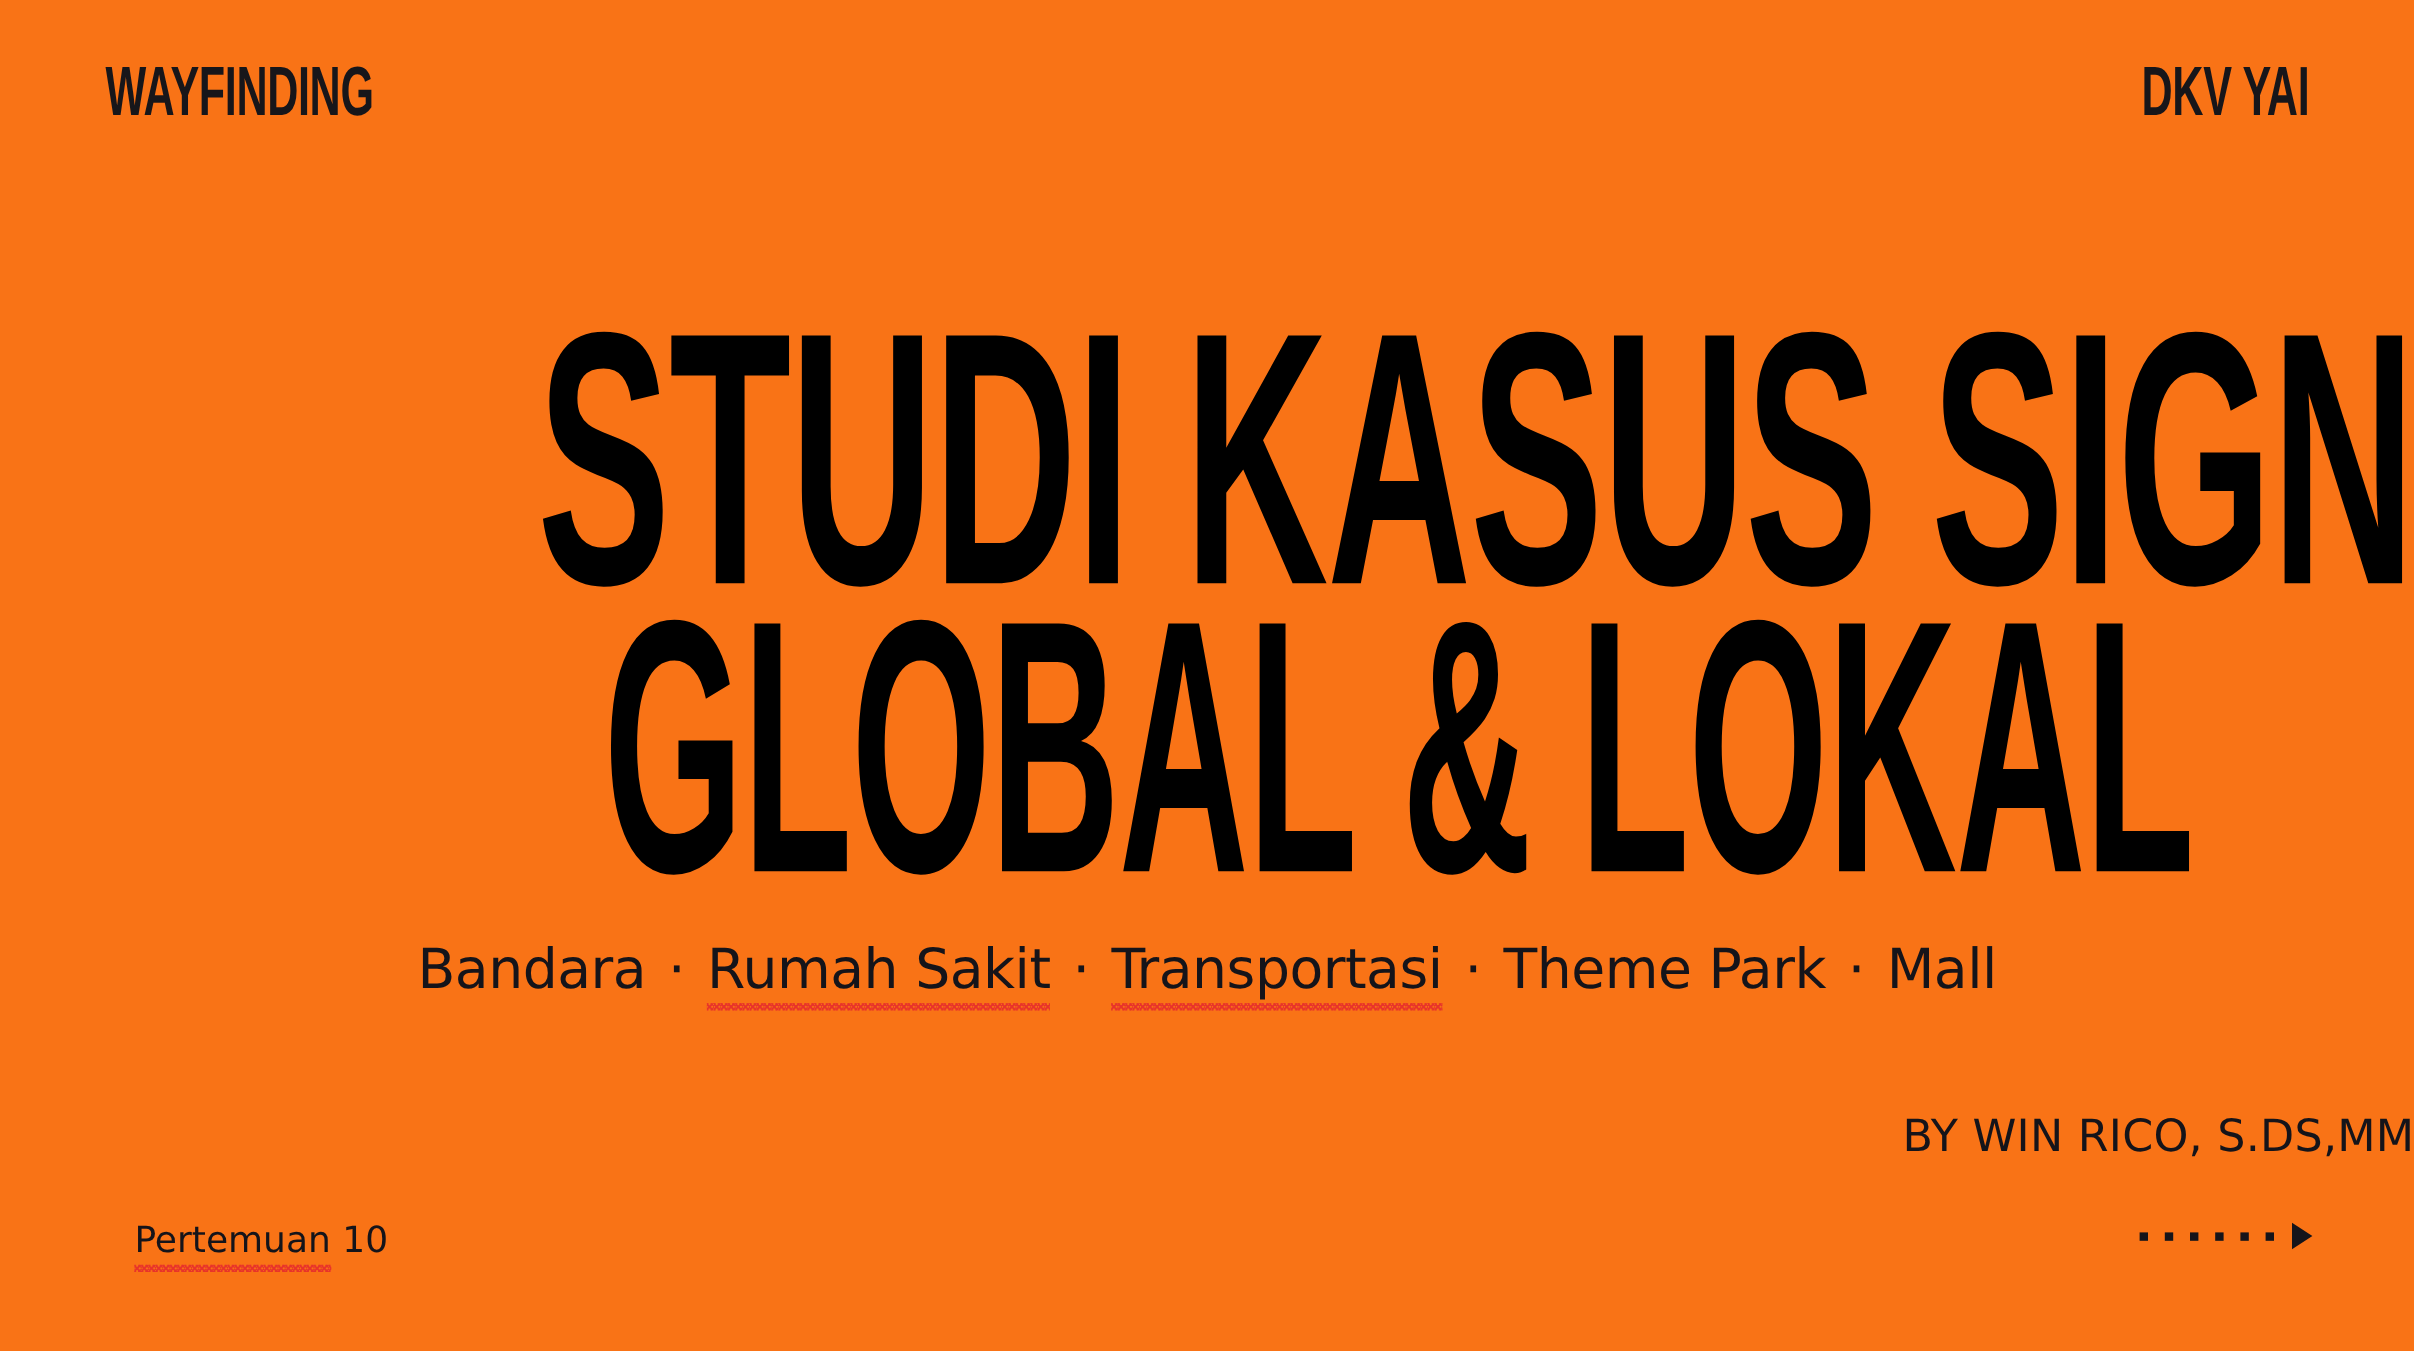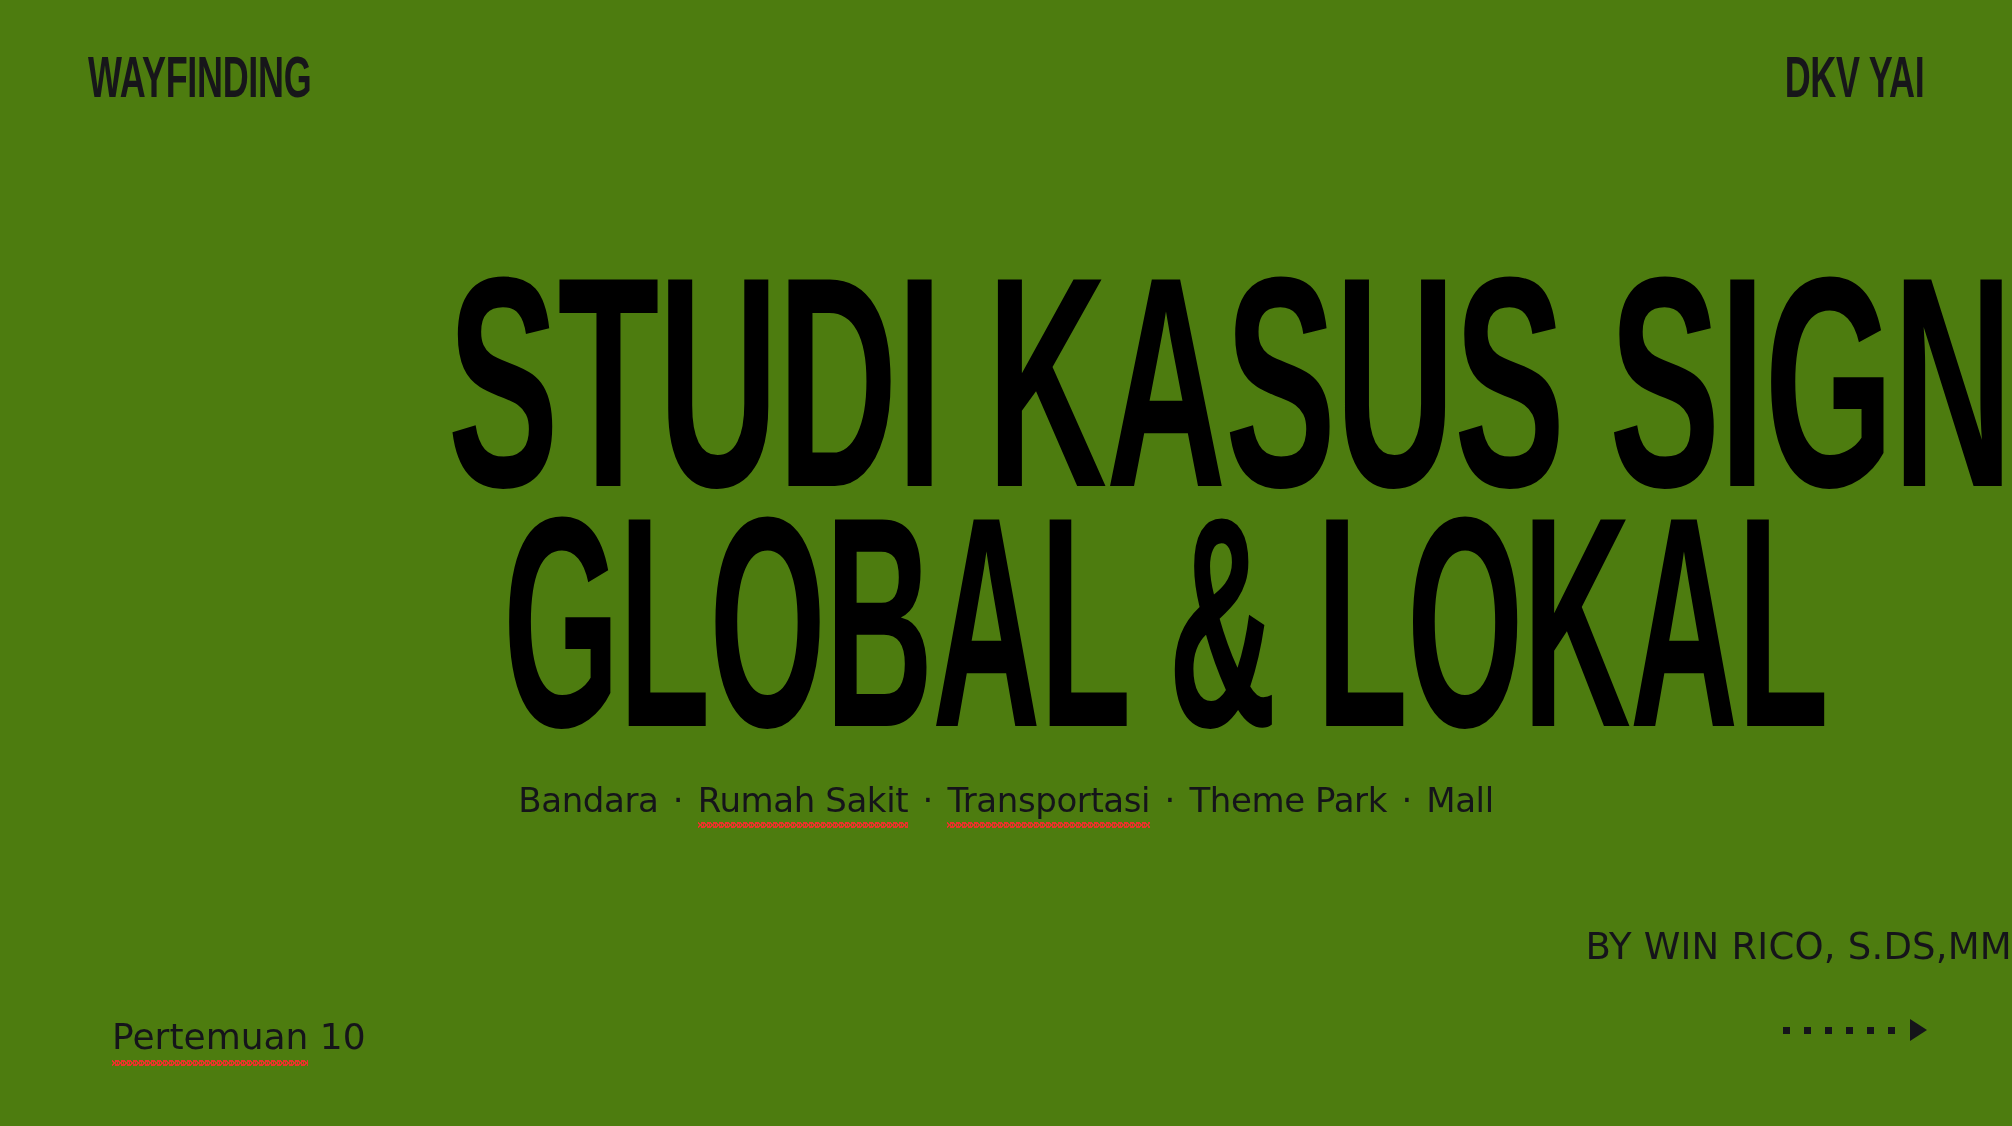--- a/index.html
+++ b/index.html
@@ -10,21 +10,21 @@
     width: 2012px;
     height: 1126px;
     overflow: hidden;
     font-family: "Liberation Sans", sans-serif;
   }
 
   #slide {
     position: relative;
     width: 2012px;
     height: 1126px;
-    background: #4d7c0f;
+    background: #f97316;
     overflow: hidden;
   }
 
   
   .hdr {
     position: absolute;
     top: 48px;
     color: #17161a;
     font-family: "Liberation Sans", sans-serif;
     font-weight: 700;
@@ -64,21 +64,21 @@
 
   
   #subtitle {
     position: absolute;
     top: 782px;
     left: 0;
     width: 2012px;
     text-align: center;
     color: #15141a;
     font-family: "DejaVu Sans", sans-serif;
-    font-size: 34px;
+    font-size: 46px;
     line-height: 1.1;
     letter-spacing: -0.4px;
     white-space: nowrap;
   }
   #subtitle .sep {
     padding: 0 4px;
   }
   
   .squiggle {
     position: relative;
@@ -121,21 +121,21 @@
     white-space: nowrap;
   }
 
   
   #footer-note {
     position: absolute;
     left: 112px;
     top: 1016px;
     color: #15141a;
     font-family: "DejaVu Sans", sans-serif;
-    font-size: 36px;
+    font-size: 30px;
     white-space: nowrap;
   }
 
   #footer-arrow {
     position: absolute;
     right: 85px;
     top: 1018px;
     display: flex;
     align-items: center;
     gap: 14px;

